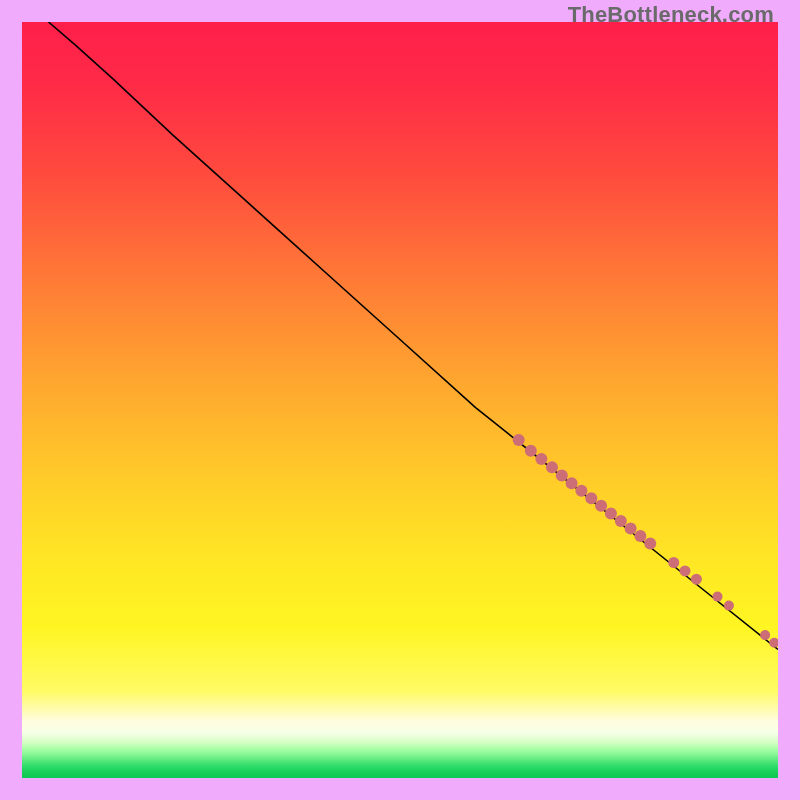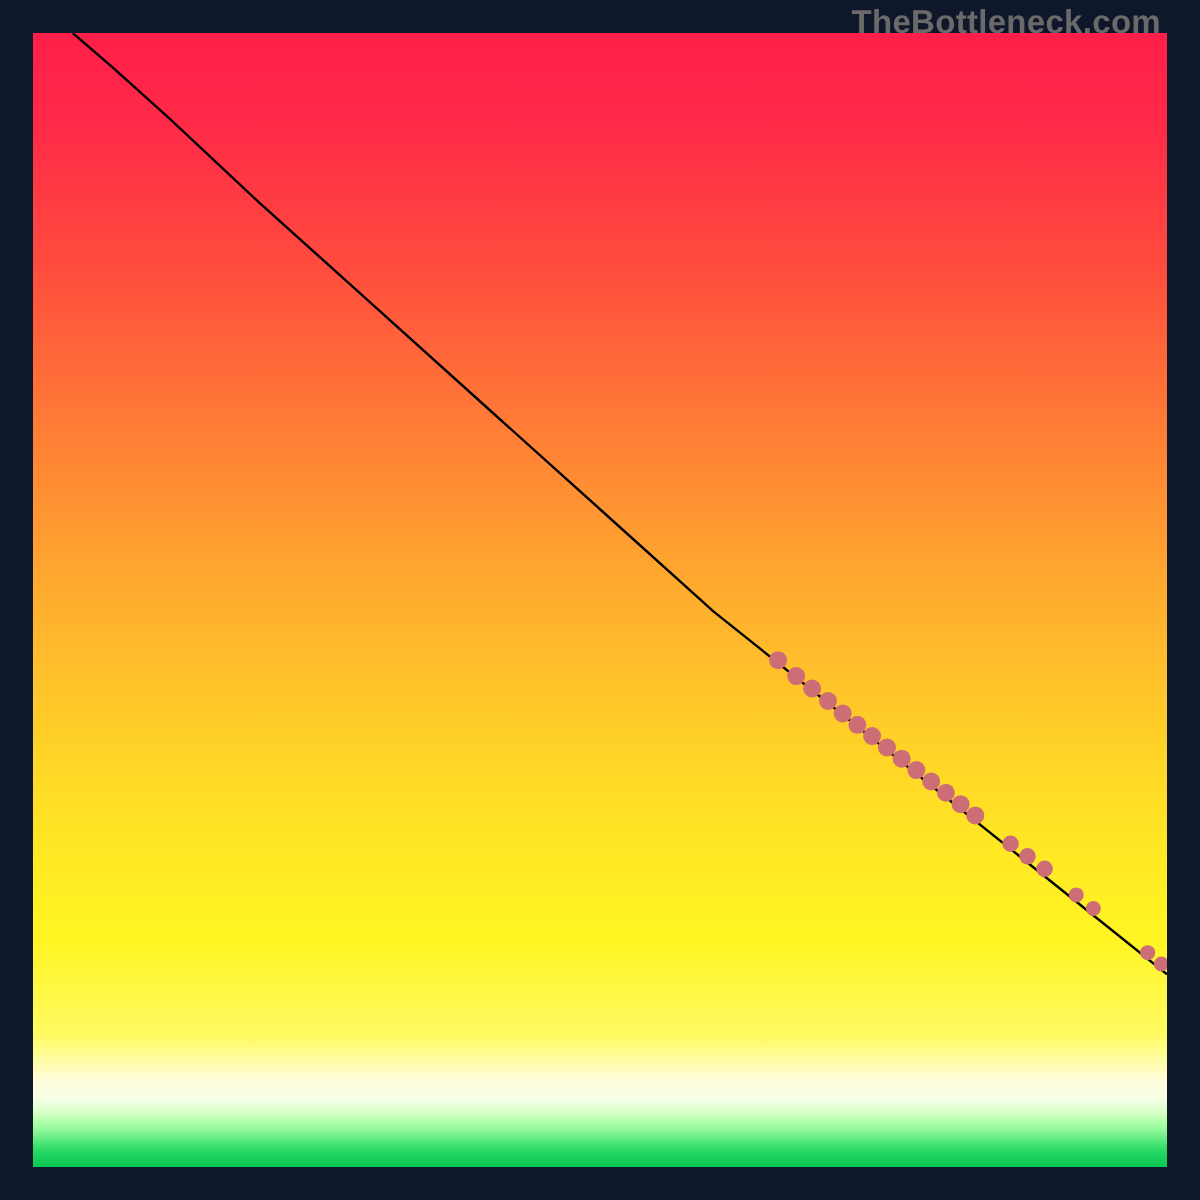--- a/index.html
+++ b/index.html
@@ -8,21 +8,21 @@
     width: 800px;
     height: 800px;
     background: #000;
     overflow: hidden;
     font-family: Arial, Helvetica, sans-serif;
   }
   .stage {
     position: relative;
     width: 800px;
     height: 800px;
-    background: #0f172a;
+    background: #f0abfc;
   }
   .plot {
     position: absolute;
     left: 22px;
     top: 22px;
     width: 756px;
     height: 756px;
     overflow: hidden;
   }
   .gradient {

